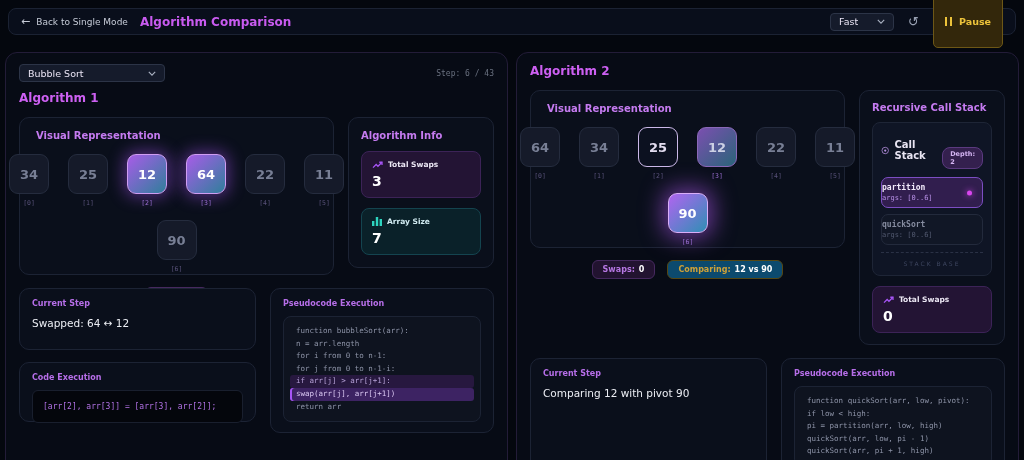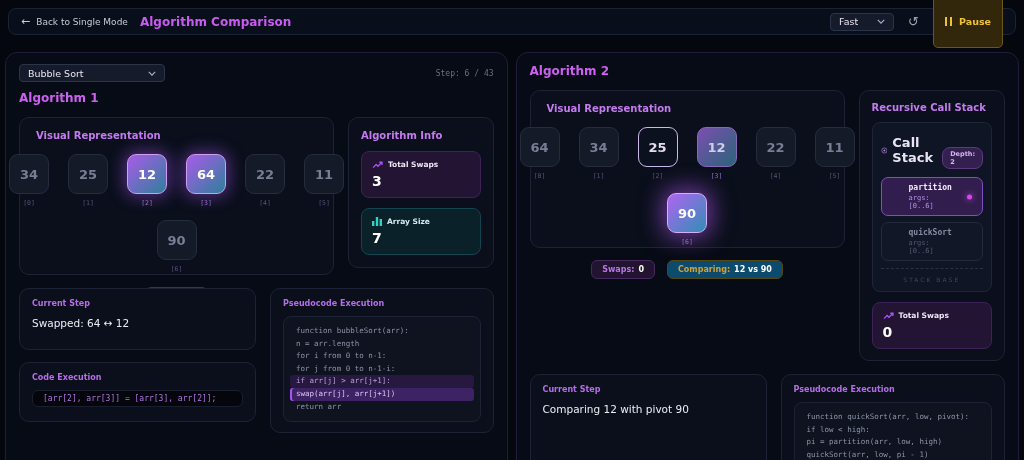--- a/index.html
+++ b/index.html
@@ -79,39 +79,39 @@
   .stat-card.teal { background:#0a2129; border:1px solid #14444f; }
   .stat-head { display:flex; gap:5px; align-items:center; font-size:7.5px; color:#ece8f4; font-weight:bold; }
   .stat-card.teal .stat-head { color:#d2ecf2; }
   .stat-value { font-size:14px; font-weight:bold; color:#ffffff; margin-top:4px; }
   
   .col-stack { width:237px; display:flex; flex-direction:column; gap:12px; }
   .step-card { padding:10px 12px; height:62px; }
   .step-text { font-size:10.5px; color:#eceef4; margin-top:9px; }
   .code-card { padding:10px 12px; height:60px; }
   .code-box { background:#04060c; border:1px solid #191f2e; border-radius:6px;
-    padding:3px 10px; margin-top:8px; font-family:"DejaVu Sans Mono", monospace;
+    padding:11px 10px; margin-top:8px; font-family:"DejaVu Sans Mono", monospace;
     font-size:8px; color:#b473e8; white-space:pre; }
   
   .pseudo-card { flex:1; padding:10px 12px; }
   .pc-box { background:#12172480; border:1px solid #1c2334; border-radius:8px;
     margin-top:8px; padding:8px 6px; }
   .pc-line { font-family:"DejaVu Sans Mono", monospace; font-size:7.5px;
     line-height:12.6px; color:#8e94a8; padding:0 6px; white-space:pre; border-radius:3px; }
   .pc-line.active { background:#27183f; color:#b5a0d6; }
   .pc-line.current { background:#3d2363; color:#ddcbf5; box-shadow:inset 2px 0 0 #a855f7; }
   
   .stack-panel { flex:1; padding:11px 12px; }
   .stack-inner { background:#0f1525; border:1px solid #1e2536; border-radius:8px;
     padding:8px; margin-top:9px; }
   .stack-head { display:flex; align-items:center; gap:5px; margin-bottom:8px; }
-  .stack-head-label { font-size:13px; font-weight:bold; color:#e8e4f2; }
+  .stack-head-label { font-size:10px; font-weight:bold; color:#e8e4f2; }
   .depth-badge { margin-left:auto; background:#34204e; border:1px solid #5b3a80;
     color:#d4b4f2; font-size:6.5px; font-weight:bold; padding:2px 7px; border-radius:8px;margin-top:16px; }
-  .frame { border-radius:7px; padding:5px 27px; margin-bottom:6px; position:relative; }
+  .frame { border-radius:7px; padding:5px 0; margin-bottom:6px; position:relative; }
   .frame.active { background:#311e4e; border:1px solid #7c4ec2; }
   .frame.inactive { background:#111726; border:1px solid #232a3c; }
   .frame-name { font-family:"DejaVu Sans Mono", monospace; font-size:8px; font-weight:bold; color:#868ca0; }
   .frame-args { font-family:"DejaVu Sans Mono", monospace; font-size:7px; color:#525970; margin-top:2px; }
   .frame.active .frame-name { color:#f3ebfc; }
   .frame.active .frame-args { color:#b78fe6; }
   .frame-dot { display:none; position:absolute; right:10px; top:50%; transform:translateY(-50%);
     width:5px; height:5px; border-radius:50%; background:#d946ef; box-shadow:0 0 6px #d946ef; }
   .frame.active .frame-dot { display:block; }
   .stack-base { border-top:1px dashed #2a3145; margin-top:7px; padding-top:7px;

